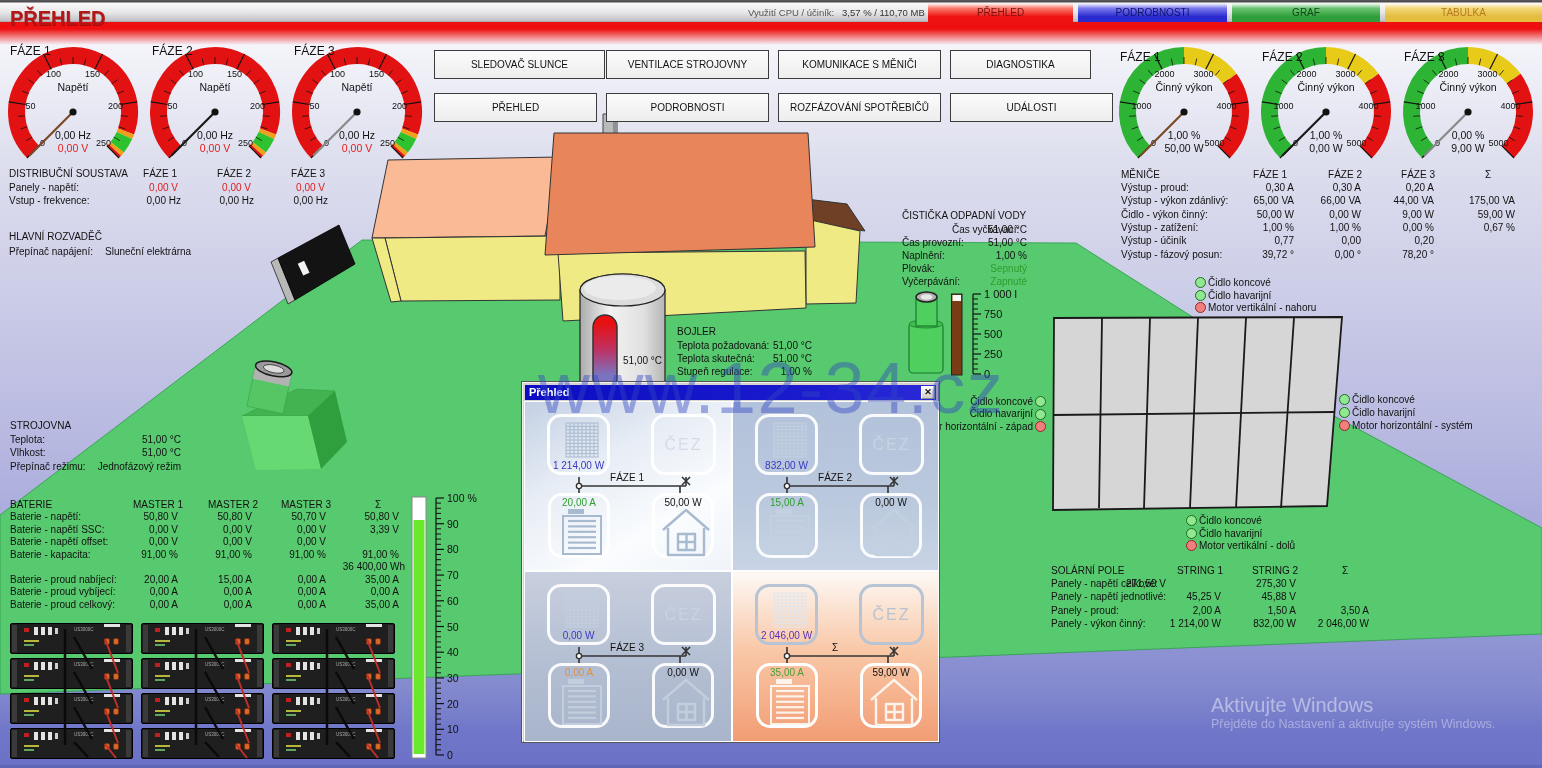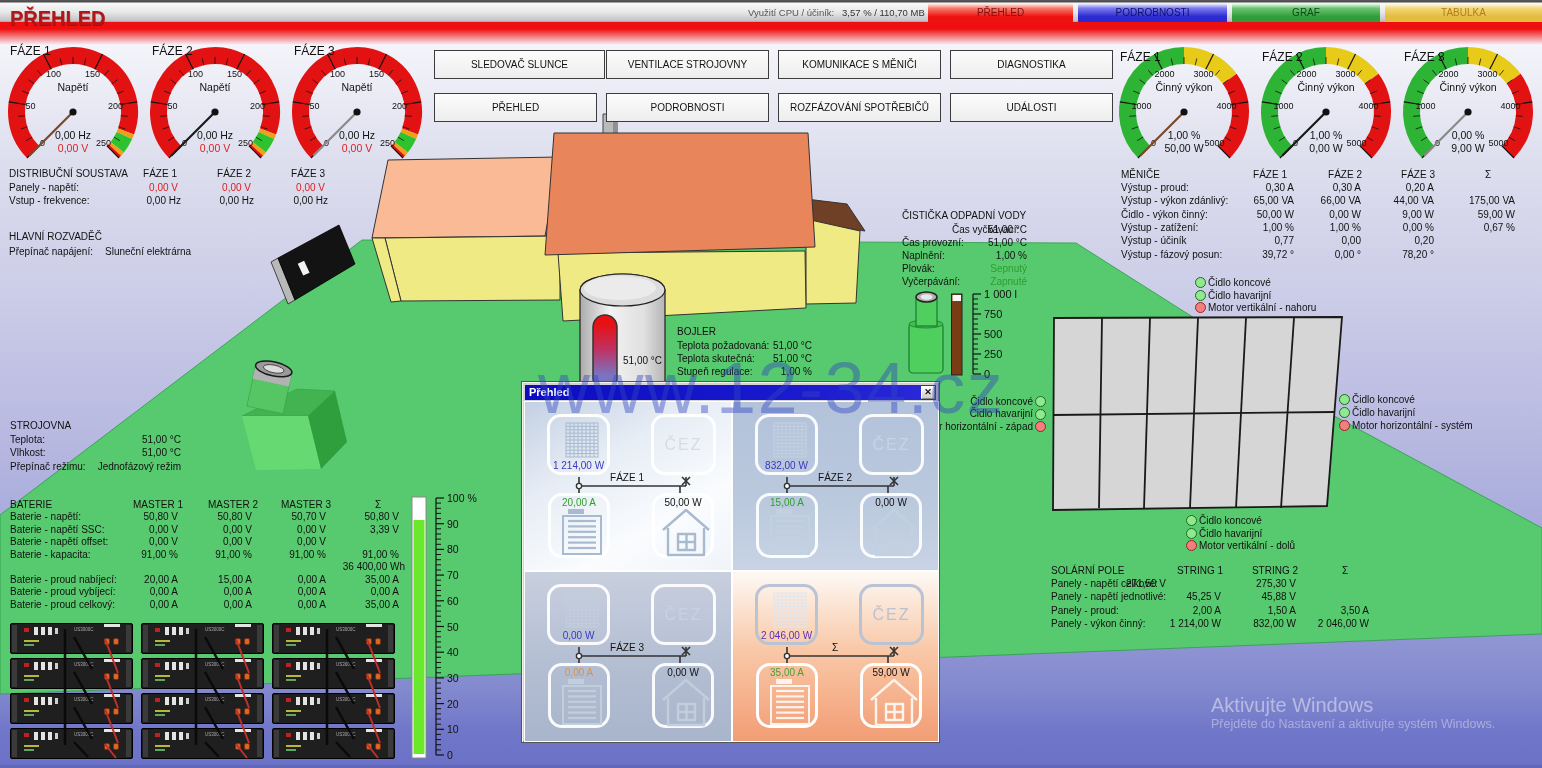--- a/index.html
+++ b/index.html
@@ -400,21 +400,21 @@
     <text x="75" y="49" font-size="10.5" text-anchor="middle" fill="#111">Činný výkon</text>
     <line x1="75" y1="70" x2="31.2" y2="113.8" stroke="#8a8a8a" stroke-width="2.2"></line>
     <circle cx="75" cy="70" r="3.6" fill="#111"></circle>
     <text x="75" y="97" font-size="10.5" text-anchor="middle" fill="#111">0,00 %</text>
     <text x="75" y="109.5" font-size="10.5" text-anchor="middle" fill="#111">9,00 W</text>
   </svg>
 <div class="t" style="left:1404px;top:50px;font-size:12px">FÁZE 3</div>
 <div class="btn" style="left:434px;top:50px;width:171px">SLEDOVAČ SLUNCE</div>
 <div class="btn" style="left:606px;top:50px;width:163px">VENTILACE STROJOVNY</div>
 <div class="btn" style="left:778px;top:50px;width:163px">KOMUNIKACE S MĚNIČI</div>
-<div class="btn" style="left:950px;top:50px;width:163px">DIAGNOSTIKA</div>
+<div class="btn" style="left:950px;top:50px;width:141px">DIAGNOSTIKA</div>
 <div class="btn" style="left:434px;top:93px;width:163px">PŘEHLED</div>
 <div class="btn" style="left:606px;top:93px;width:163px">PODROBNOSTI</div>
 <div class="btn" style="left:778px;top:93px;width:163px">ROZFÁZOVÁNÍ SPOTŘEBIČŮ</div>
 <div class="btn" style="left:950px;top:93px;width:163px">UDÁLOSTI</div>
 <div class="t" style="left:9px;top:168px">DISTRIBUČNÍ SOUSTAVA</div>
 <div class="tc" style="left:115px;top:168px;width:90px">FÁZE 1</div>
 <div class="tc" style="left:189px;top:168px;width:90px">FÁZE 2</div>
 <div class="tc" style="left:263px;top:168px;width:90px">FÁZE 3</div>
 <div class="t" style="left:9px;top:182px">Panely - napětí:</div>
 <div class="tr" style="left:68px;top:182px;width:110px;color:#e02020">0,00 V</div>

